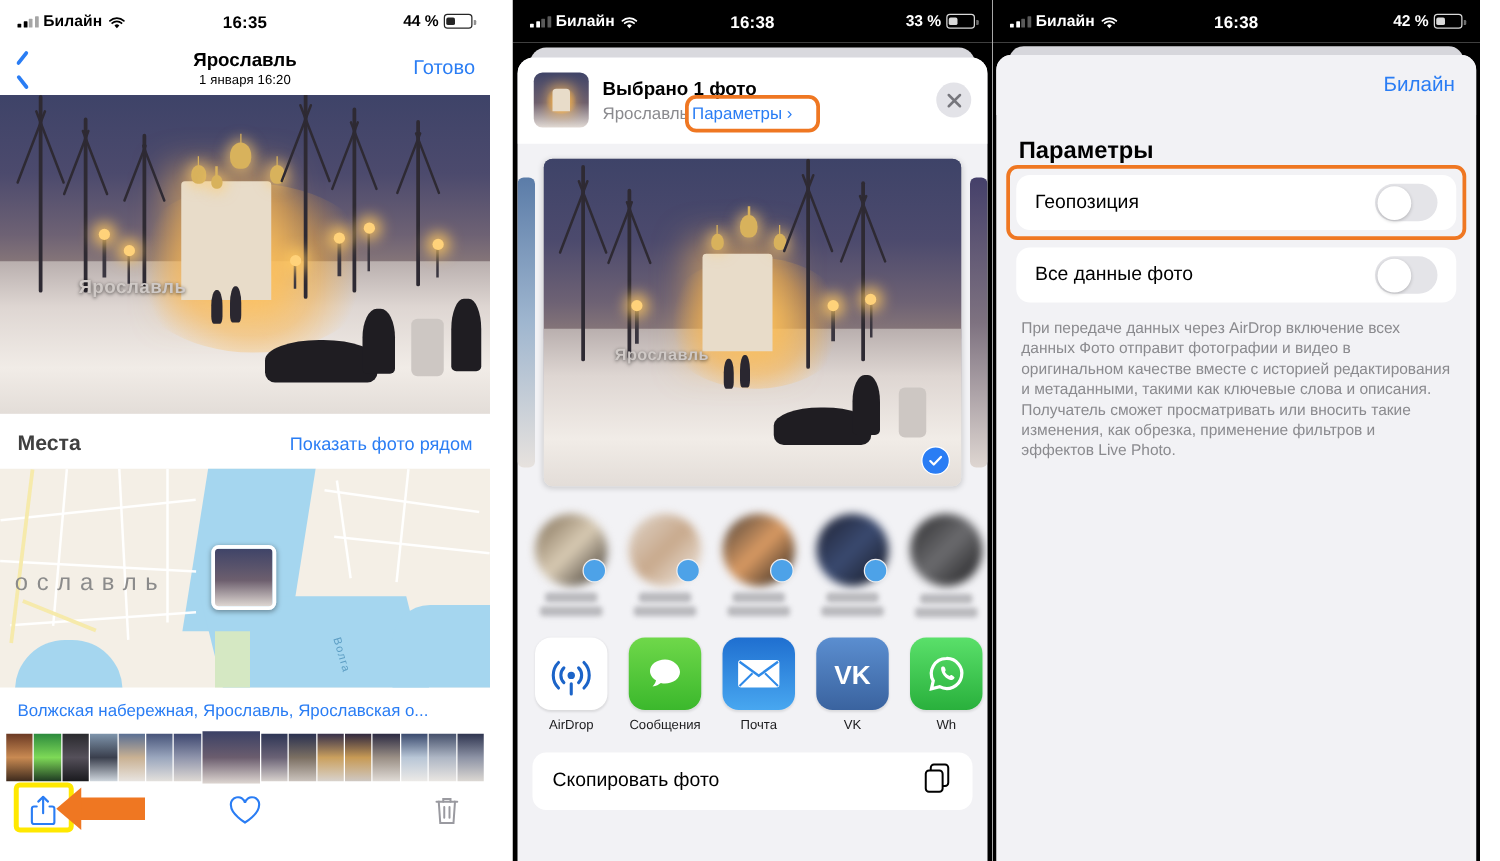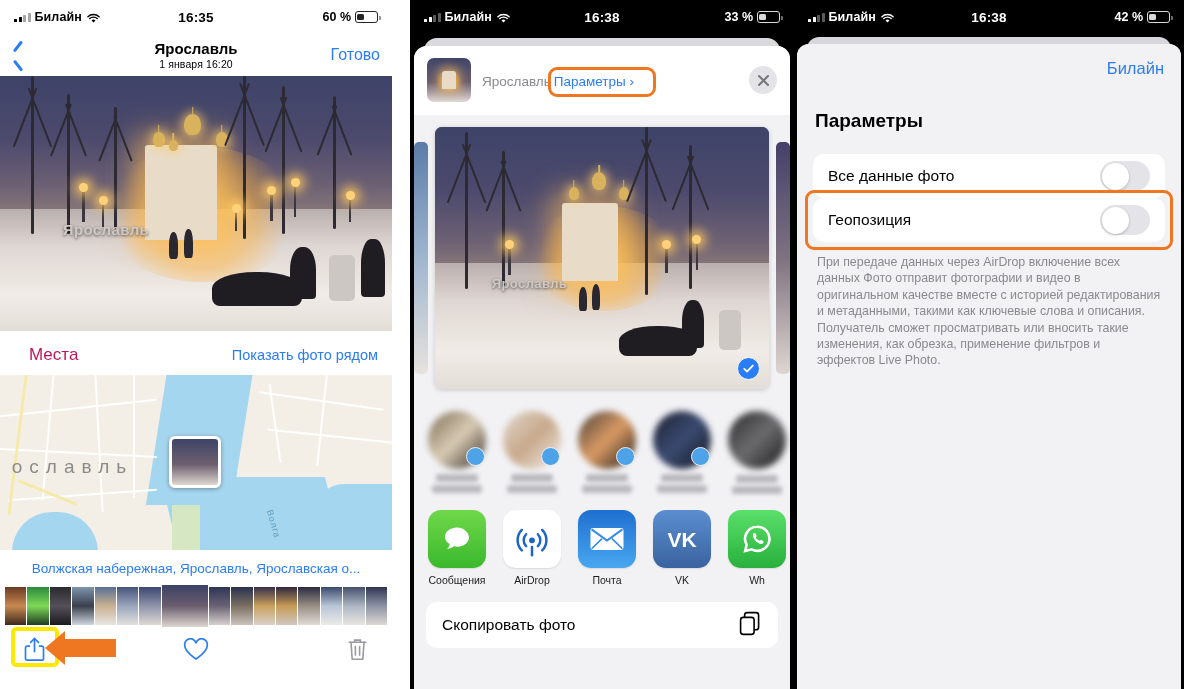--- a/index.html
+++ b/index.html
@@ -97,42 +97,42 @@
   .sculpt { position:absolute; background:#1f1d22; border-radius:48% 48% 8px 8px; }
   .sculpt.light { background:#cdc7c3; border-radius:5px;}
   .person { position:absolute; background:#2a2730; border-radius:46% 46% 22% 22%; }
   .ysign { position:absolute; color:#cfc9c6; font-weight:bold; letter-spacing:.4px;
     text-shadow:0 1px 3px rgba(0,0,0,.6); white-space:nowrap;}
 
   .places {
     padding: 14px 14px 0 14px; background:#fff;
   }
   .places-head { display:flex; align-items:baseline; justify-content:space-between; margin-bottom:10px;}
-  .places-title { font-size: 17px; font-weight: normal; color:#be185d;margin-left:15px;}
+  .places-title { font-size: 17px; font-weight: bold; color:#404040;}
   .places-link { font-size: 14.5px; color:#2a7df4;}
 
   .map {
     position: relative; height: 175px; background:#f4efe6; overflow:hidden;
   }
   .river { position:absolute; background:#a5d6ef; }
   .road { position:absolute; background:#ffffff; opacity:.95;}
   .road.y { background:#f6e9a8; }
   .greens { position:absolute; background:#d5e8c3; }
   .maplabel { position:absolute; color:#8b8b8b; letter-spacing:7px; font-size:19px; font-weight:500;}
   .maplabel-river { position:absolute; color:#5d9ec4; font-size:9px; letter-spacing:1px;}
   .pin {
     position:absolute; width:52px; height:52px; border-radius:6px;
     border:3px solid #fff; box-shadow:0 1px 4px rgba(0,0,0,.35); overflow:hidden;
     background:linear-gradient(#3f4468 0%,#6d5f6e 55%,#ded7d2 100%);
   }
   .pin::after{ content:""; position:absolute; left:50%; bottom:-11px; transform:translateX(-50%);
     border-left:7px solid transparent; border-right:7px solid transparent; border-top:9px solid #fff;}
   .addr {
     padding: 11px 14px 9px 14px; font-size: 13.5px; color:#2a7df4;
-    white-space:nowrap; overflow:hidden; text-overflow:ellipsis; background:#fff;text-align:center;
+    white-space:nowrap; overflow:hidden; text-overflow:ellipsis; background:#fff;
   }
   .filmstrip { display:flex; height:42px; background:#fff; padding:0 5px; gap:1px; align-items:center;}
   .film { flex:1 1 auto; height:38px; }
   .film.cur { flex: 0 0 46px; height:42px; }
   .toolbar1 {
     height: 48px; display:flex; align-items:center; justify-content:space-between;
     padding: 0 24px; background:#fff; position:relative;
   }
   .share-wrap { position:relative; }
   .hl-yellow {
@@ -246,21 +246,21 @@
         <span class="wifi">
           <svg viewBox="0 0 16 12" width="15" height="11">
               <path d="M8 10.4 5.9 8.1a3 3 0 0 1 4.2 0z" fill="#000"></path>
               <path d="M3.9 6.1a5.9 5.9 0 0 1 8.2 0" stroke="#000" stroke-width="1.5" fill="none" stroke-linecap="round"></path>
               <path d="M1.9 4.1a8.8 8.8 0 0 1 12.2 0" stroke="#000" stroke-width="1.5" fill="none" stroke-linecap="round"></path>
             </svg>
         </span>
       </div>
       <div class="sb-time">16:35</div>
       <div class="sb-right">
-        <span>60 %</span>
+        <span>44 %</span>
         <span class="batt">
             <i style="width:7px"></i>
           </span>
       </div>
     </div>
 
     <div class="navbar1">
       <div class="back-chev"></div>
       <div class="nav1-center">
         <div class="nav1-title">Ярославль</div>
@@ -410,20 +410,21 @@
       </div>
     </div>
 
     <div class="sheet">
       <div class="sheet-head">
         <div class="sh-thumb">
           <div class="glow" style="left:18%;top:30%;width:28px;height:20px;"></div>
           <div class="church" style="left:34%;top:30%;width:14px;height:18px;box-shadow:0 0 9px 4px rgba(255,190,90,.6);"></div>
         </div>
         <div class="sh-texts">
+          <div class="sh-title">Выбрано 1 фото</div>
           <div class="sh-sub-row">
             <span class="sh-sub">Ярославль</span>
             <span class="sh-param">Параметры ›</span>
             <span class="hl-orange" style="left:66px;top:-7px;width:108px;height:30px;"></span>
           </div>
         </div>
         <div class="close-btn">
           <svg width="13" height="13" viewBox="0 0 13 13" stroke="#76767c" stroke-width="2" stroke-linecap="round">
               <path d="M2 2l9 9M11 2l-9 9"></path>
             </svg>
@@ -489,41 +490,41 @@
         </div>
         <div class="contact">
           <div class="cav" style="background:linear-gradient(135deg,#2a2a2c,#6b6b6e,#1a1a1c);"></div>
           <div class="cname s"></div>
           <div class="cname t"></div>
         </div>
       </div>
 
       <div class="apps">
         <div class="app">
-          <div class="app-icon" style="background:linear-gradient(#6fd84a,#3bb82c);">
-            <svg width="34" height="34" viewBox="0 0 34 34">
-                <path d="M17 5.5c-6.6 0-12 4.1-12 9.2 0 3 1.9 5.7 4.8 7.4-.3 1.8-1.3 3.6-2.8 5 2.9-.4 5.2-1.6 6.7-2.8 1.1.3 2.2.5 3.3.5 6.6 0 12-4.1 12-9.2S23.6 5.5 17 5.5z" fill="#fff"></path>
-              </svg>
-          </div>
-          <div class="app-name">Сообщения</div>
-        </div>
-        <div class="app">
           <div class="app-icon" style="background:#fff;">
             <svg width="38" height="38" viewBox="0 0 40 40" fill="none" stroke="#1c64c8" stroke-width="2.6" stroke-linecap="round">
               <path d="M20 24.5a3.1 3.1 0 1 0 0-6.2 3.1 3.1 0 0 0 0 6.2z" fill="#1c64c8" stroke="none"></path>
               <path d="M13.8 27.4a8.8 8.8 0 0 1 0-12.4"></path>
                 <path d="M26.2 15a8.8 8.8 0 0 1 0 12.4"></path>
               <path d="M9.3 32a15.2 15.2 0 0 1 0-21.5"></path>
                 <path d="M30.7 10.5a15.2 15.2 0 0 1 0 21.5"></path>
               <path d="M20 28.5V37"></path>
             </svg>
           </div>
           <div class="app-name">AirDrop</div>
         </div>
         <div class="app">
+          <div class="app-icon" style="background:linear-gradient(#6fd84a,#3bb82c);">
+            <svg width="34" height="34" viewBox="0 0 34 34">
+                <path d="M17 5.5c-6.6 0-12 4.1-12 9.2 0 3 1.9 5.7 4.8 7.4-.3 1.8-1.3 3.6-2.8 5 2.9-.4 5.2-1.6 6.7-2.8 1.1.3 2.2.5 3.3.5 6.6 0 12-4.1 12-9.2S23.6 5.5 17 5.5z" fill="#fff"></path>
+              </svg>
+          </div>
+          <div class="app-name">Сообщения</div>
+        </div>
+        <div class="app">
           <div class="app-icon" style="background:linear-gradient(#1f6fd0,#48a7f0);">
             <svg width="36" height="26" viewBox="0 0 36 26">
                 <rect x="1.5" y="2" width="33" height="22" rx="2.4" fill="#fff"></rect>
                 <path d="M2.6 3.4 18 14.6 33.4 3.4" stroke="#2f8ae8" stroke-width="2" fill="none"></path>
                 <path d="M2.6 22.8 13 12.6M33.4 22.8 23 12.6" stroke="#2f8ae8" stroke-width="1.6" fill="none"></path>
               </svg>
           </div>
           <div class="app-name">Почта</div>
         </div>
         <div class="app">
@@ -587,28 +588,28 @@
       </div>
     </div>
 
     <div class="sheet3">
       <div class="nav3">
         <div class="nav3-done">Билайн</div>
       </div>
 
       <div class="sec-head">Параметры</div>
 
-      <div class="row-card" style="margin-top:14px;">
-        <div class="row-label">Все данные фото</div>
-        <div class="toggle"></div>
-      </div>
-
       <div class="row-card">
         <div class="row-label">Геопозиция</div>
         <div class="toggle"></div>
         <span class="hl-orange" style="left:-8px;top:-8px;right:-8px;bottom:-8px;"></span>
       </div>
 
+      <div class="row-card" style="margin-top:14px;">
+        <div class="row-label">Все данные фото</div>
+        <div class="toggle"></div>
+      </div>
+
       <div class="desc">При передаче данных через AirDrop включение всех данных Фото отправит фотографии и видео в оригинальном качестве вместе с историей редактирования и метаданными, такими как ключевые слова и описания. Получатель сможет просматривать или вносить такие изменения, как обрезка, применение фильтров и эффектов Live Photo.</div>
     </div>
   </div>
 
 </div>
 
 </body></html>

